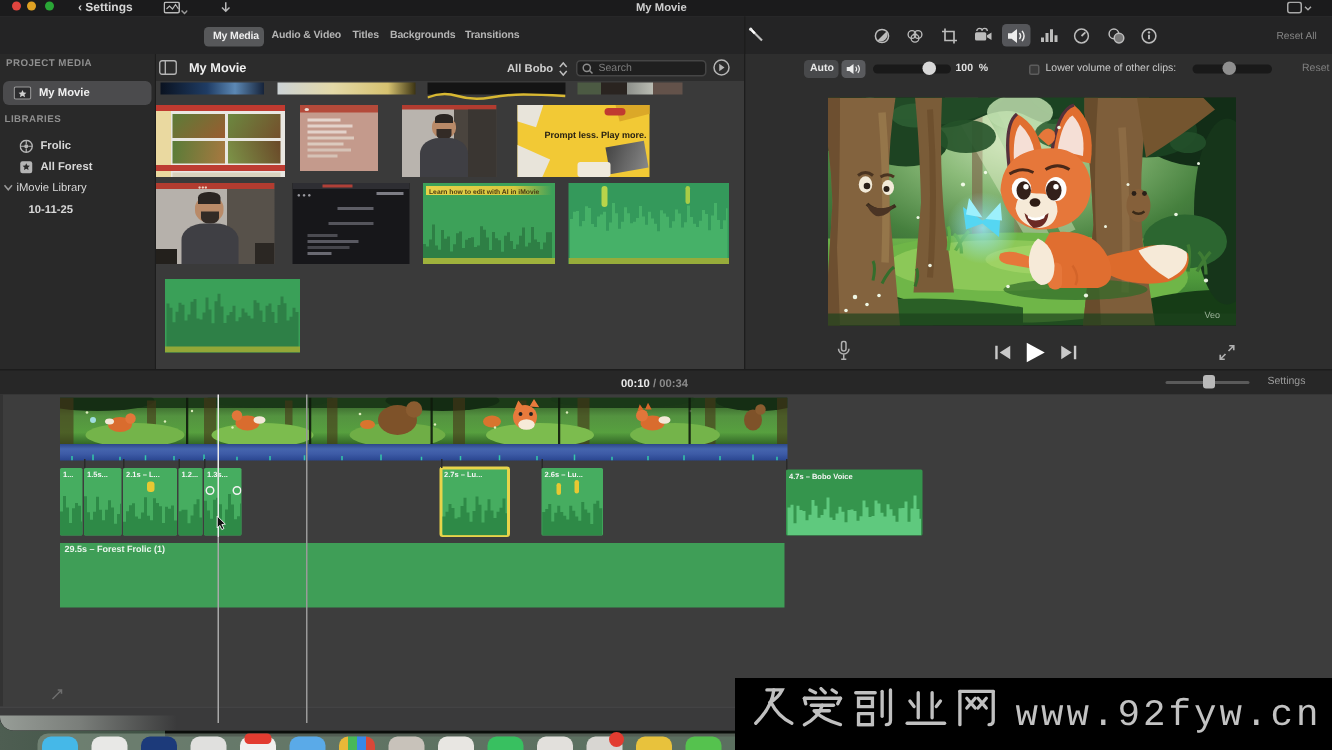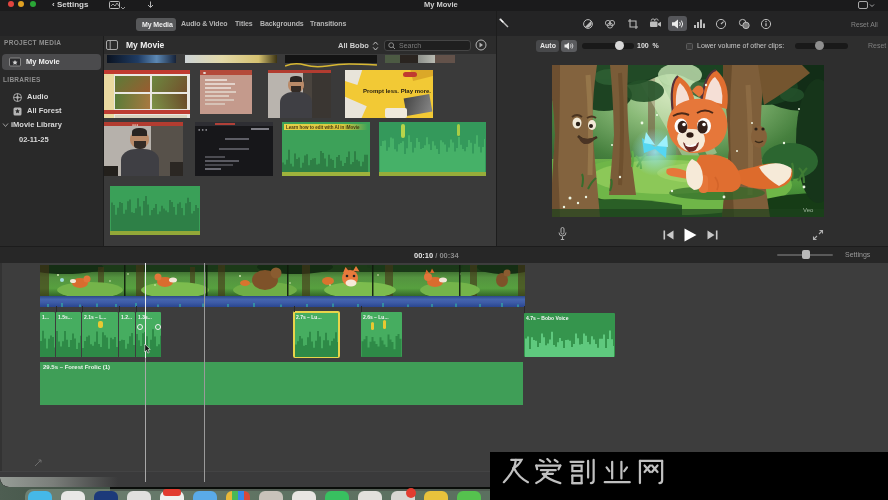--- a/index.html
+++ b/index.html
@@ -120,31 +120,31 @@
       <rect x="0.5" y="1" width="11" height="8" rx="1" fill="#2c2c2e" stroke="#9a9a9a" stroke-width="0.8"></rect>
       <path d="M6 3l0.8 1.6 1.8 0.2-1.3 1.2 0.4 1.8L6 6.9 4.3 7.8l0.4-1.8-1.3-1.2 1.8-0.2z" fill="#cfcfcf"></path>
     </svg>
     <div class="txt" style="left:26px;top:57px;font-size:7.5px;font-weight:bold;color:#f0f0f0;">My Movie</div>
     <div class="txt" style="left:3px;top:76px;font-size:6.5px;font-weight:bold;color:#8f8f8f;letter-spacing:0.3px;">LIBRARIES</div>
     <svg class="abs" style="left:13px;top:93px;" width="9" height="9" viewBox="0 0 9 9">
       <circle cx="4.5" cy="4.5" r="4" fill="none" stroke="#b5b5b5" stroke-width="0.9"></circle>
       <circle cx="4.5" cy="4.5" r="1.4" fill="#b5b5b5"></circle>
       <path d="M4.5 0.5v2.5M4.5 6v2.5M0.5 4.5h2.5M6 4.5h2.5" stroke="#b5b5b5" stroke-width="0.8"></path>
     </svg>
-    <div class="txt" style="left:27px;top:92px;font-size:7.5px;font-weight:bold;color:#d8d8d8;">Audio</div>
+    <div class="txt" style="left:27px;top:92px;font-size:7.5px;font-weight:bold;color:#d8d8d8;">Frolic</div>
     <svg class="abs" style="left:13px;top:107px;" width="9" height="9" viewBox="0 0 9 9">
       <rect x="0.5" y="0.5" width="8" height="8" rx="1.5" fill="#b5b5b5"></rect>
       <path d="M4.5 1.8l0.7 1.5 1.7 0.2-1.2 1.1 0.3 1.7-1.5-0.8-1.5 0.8 0.3-1.7-1.2-1.1 1.7-0.2z" fill="#2a2a2a"></path>
     </svg>
     <div class="txt" style="left:27px;top:106px;font-size:7.5px;font-weight:bold;color:#d8d8d8;">All Forest</div>
     <svg class="abs" style="left:2px;top:122px;" width="7" height="6" viewBox="0 0 7 6">
       <path d="M1 1.5l2.5 3 2.5-3" fill="none" stroke="#9a9a9a" stroke-width="1"></path>
     </svg>
-    <div class="txt" style="left:11px;top:120px;font-size:7.5px;font-weight:bold;color:#d8d8d8;">iMovie Library</div>
-    <div class="txt" style="left:19px;top:135px;font-size:7.5px;font-weight:bold;color:#d8d8d8;">02-11-25</div>
+    <div class="txt" style="left:11px;top:120px;font-size:7.5px;font-weight:normal;color:#d8d8d8;">iMovie Library</div>
+    <div class="txt" style="left:19px;top:135px;font-size:7.5px;font-weight:bold;color:#d8d8d8;">10-11-25</div>
 
     <div class="abs" style="left:104px;top:36px;width:392px;height:18px;background:#2c2c2c;"></div>
     <svg class="abs" style="left:106px;top:40px;" width="12" height="10" viewBox="0 0 12 10">
       <rect x="0.5" y="0.5" width="11" height="9" rx="1.5" fill="none" stroke="#b5b5b5" stroke-width="0.9"></rect>
       <path d="M4.2 0.5v9" stroke="#b5b5b5" stroke-width="0.9"></path>
     </svg>
     <div class="txt" style="left:126px;top:40px;font-size:8.5px;font-weight:bold;color:#f0f0f0;">My Movie</div>
     <div class="txt" style="left:338px;top:41px;font-size:7.5px;font-weight:bold;color:#d0d0d0;">All Bobo</div>
     <svg class="abs" style="left:372px;top:41px;" width="7" height="10" viewBox="0 0 7 10">
       <path d="M1.2 3.6L3.5 1l2.3 2.6M1.2 6.4L3.5 9l2.3-2.6" fill="none" stroke="#bdbdbd" stroke-width="1"></path>
@@ -675,13 +675,14 @@
 
         <g transform="translate(146,0)">
           <path d="M3 3 h24"></path>
           <path d="M3 3 v24"></path>
           <path d="M27 3 v21 q0 3 -3 3"></path>
           <path d="M8 8 l6 7 M14 8 l-6 7"></path>
           <path d="M16 8 l6 7 M22 8 l-6 7"></path>
         </g>
       </g>
     </svg>
+    <div class="txt" style="left:187px;top:10px;font-family:'Liberation Mono',monospace;font-size:25px;letter-spacing:2px;color:#c2c2c2;">www.92fyw.cn</div>
   </div>
 
 </body></html>

